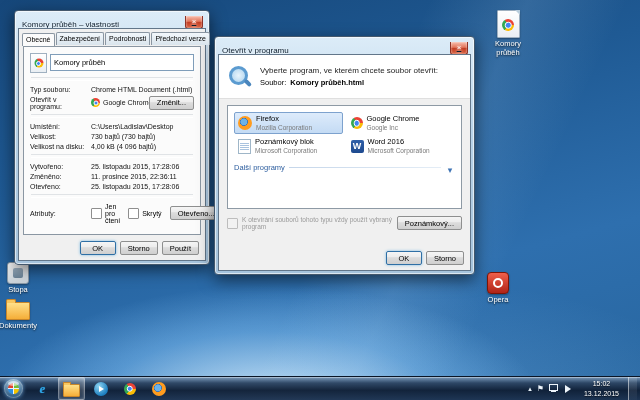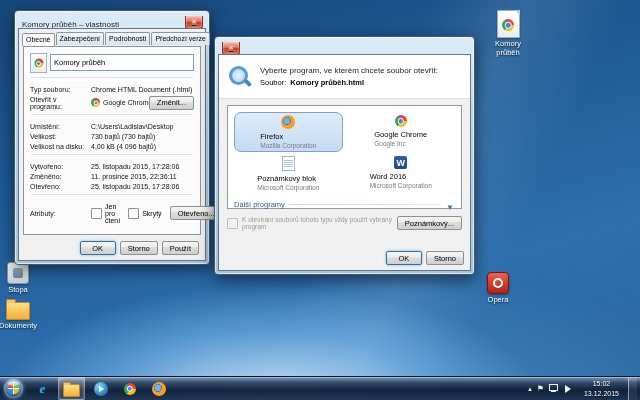--- a/index.html
+++ b/index.html
@@ -124,21 +124,21 @@
   .filerow{font-size:7.5px;display:flex;gap:4px;}
   .fval{font-weight:bold;}
   .ow-list{margin:6px 8px 0;height:104px;background:#fff;border:1px solid #8e9aa5;
       padding:3px 6px;box-sizing:border-box;position:relative;}
   .group-hdr{display:flex;align-items:center;gap:4px;height:11px;}
   .ghl{font-size:7.5px;color:#2c5d9e;white-space:nowrap;}
   .gline{flex:1;height:1px;background:linear-gradient(90deg,#c5d6ea,#e4edf6);}
   .chev-dn{width:10px;text-align:center;}
   .chev-dn::before{content:"▾";color:#3f74b5;font-size:9px;line-height:9px;}
   .prog-grid{display:grid;grid-template-columns:1fr 1fr;gap:1px 4px;margin:3px 0 5px;}
-  .prog{display:flex;align-items:center;gap:4px;padding:2px 3px;border:1px solid transparent;border-radius:7px;flex-direction:column;}
+  .prog{display:flex;align-items:center;gap:4px;padding:2px 3px;border:1px solid transparent;border-radius:2px;}
   .prog.selected{background:linear-gradient(#ddebfb,#c4dbf4);border-color:#7da2ce;}
   .ptxt{display:flex;flex-direction:column;min-width:0;}
   .nm{font-size:7.5px;line-height:1.15;white-space:nowrap;}
   .vd{font-size:6.5px;color:#7a7a7a;line-height:1.15;white-space:nowrap;}
   .ow-mid{display:flex;align-items:center;gap:4px;margin:7px 8px 0;}
   .alw{font-size:6.5px;color:#9a9a9a;flex:1;}
   .ow-mid .btn{flex:0 0 auto;}
 
   
   .taskbar{position:absolute;left:0;right:0;bottom:0;height:23px;display:flex;align-items:center;
@@ -269,20 +269,21 @@
       <div class="dlg-btns">
         <button class="btn default">OK</button>
         <button class="btn">Storno</button>
         <button class="btn">Použít</button>
       </div>
     </div>
   </div>
 
   <div class="win openwith">
     <div class="titlebar">
+      <span class="title">Otevřít v programu</span>
       <span class="closebtn"></span>
     </div>
     <div class="win-inner">
       <div class="ow-header">
         <span class="mag"></span>
         <div>
           <div class="prompt">Vyberte program, ve kterém chcete soubor otevřít:</div>
           <div class="filerow">
             <span>Soubor:</span>
             <span class="fval">Komory průběh.html</span>

